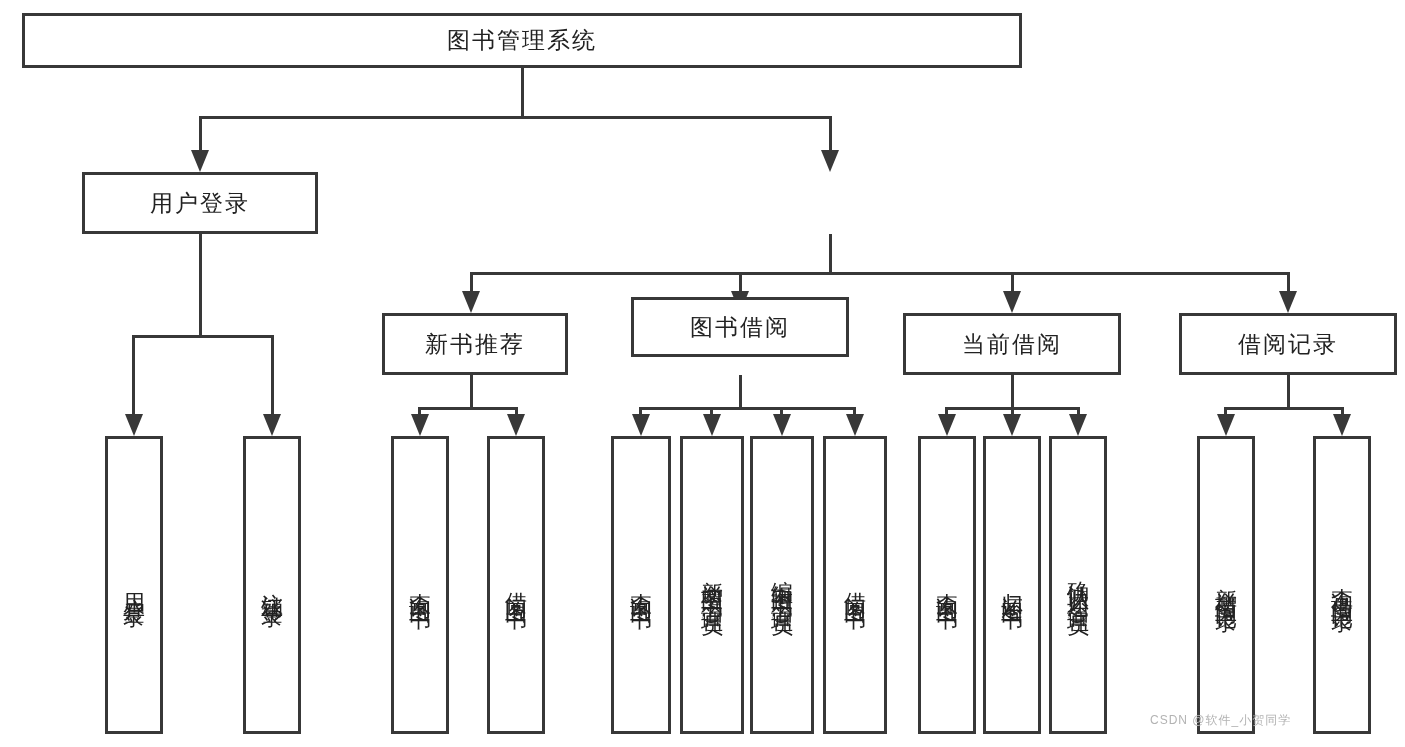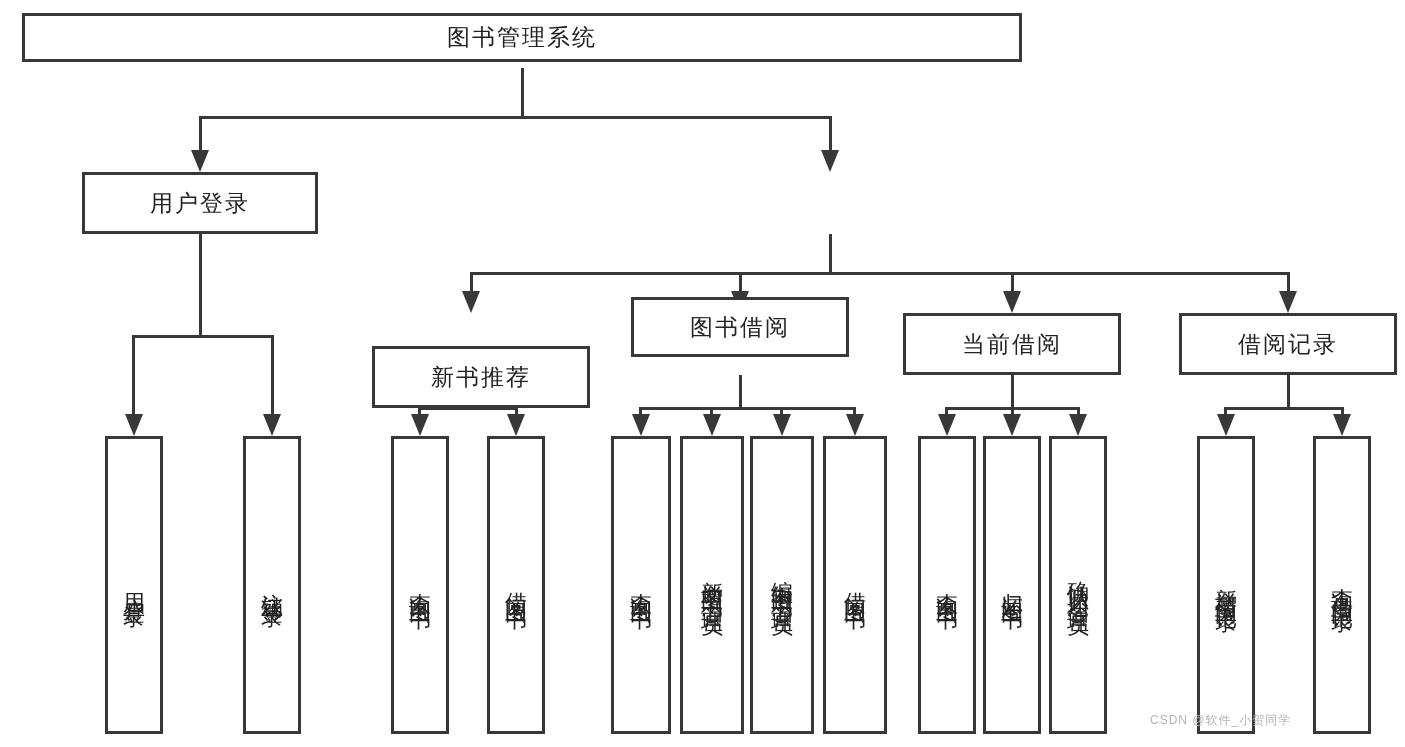--- a/index.html
+++ b/index.html
@@ -63,21 +63,21 @@
     letter-spacing: 1px;
     white-space: nowrap;
     z-index: 5;
   }
 </style>
 </head>
 <body>
 
 <div class="canvas">
 
-  <div class="node hbox" style="left:22px; top:13px; width:1000px; height:49px;">图书管理系统</div>
+  <div class="node hbox" style="left:22px; top:13px; width:1000px; height:55px;">图书管理系统</div>
 
   <div class="line" style="left:521px; top:68px; width:3px; height:50px;"></div>
   <div class="line" style="left:199px; top:116px; width:633px; height:3px;"></div>
   <div class="line" style="left:199px; top:117px; width:3px; height:33px;"></div>
   <div class="arrowhead" style="left:191px; top:150px;"></div>
   <div class="line" style="left:829px; top:117px; width:3px; height:33px;"></div>
   <div class="arrowhead" style="left:821px; top:150px;"></div>
 
   <div class="node hbox" style="left:82px; top:172px; width:236px; height:62px;">用户登录</div>
 
@@ -85,21 +85,21 @@
   <div class="line" style="left:470px; top:272px; width:820px; height:3px;"></div>
   <div class="line" style="left:470px; top:273px; width:3px; height:18px;"></div>
   <div class="arrowhead" style="left:462px; top:291px;"></div>
   <div class="line" style="left:739px; top:273px; width:3px; height:18px;"></div>
   <div class="arrowhead" style="left:731px; top:291px;"></div>
   <div class="line" style="left:1011px; top:273px; width:3px; height:18px;"></div>
   <div class="arrowhead" style="left:1003px; top:291px;"></div>
   <div class="line" style="left:1287px; top:273px; width:3px; height:18px;"></div>
   <div class="arrowhead" style="left:1279px; top:291px;"></div>
 
-  <div class="node hbox" style="left:372px; top:313px; width:218px; height:62px;margin-top:33px;">新书推荐</div>
+  <div class="node hbox" style="left:382px; top:313px; width:186px; height:62px;">新书推荐</div>
   <div class="node hbox" style="left:631px; top:297px; width:218px; height:60px;">图书借阅</div>
   <div class="node hbox" style="left:1179px; top:313px; width:218px; height:62px;">借阅记录</div>
   <div class="node hbox" style="left:903px; top:313px; width:218px; height:62px;">当前借阅</div>
 
   <div class="line" style="left:199px; top:234px; width:3px; height:104px;"></div>
   <div class="line" style="left:132px; top:335px; width:142px; height:3px;"></div>
   <div class="line" style="left:132px; top:336px; width:3px; height:78px;"></div>
   <div class="arrowhead" style="left:125px; top:414px;"></div>
   <div class="line" style="left:271px; top:336px; width:3px; height:78px;"></div>
   <div class="arrowhead" style="left:263px; top:414px;"></div>

